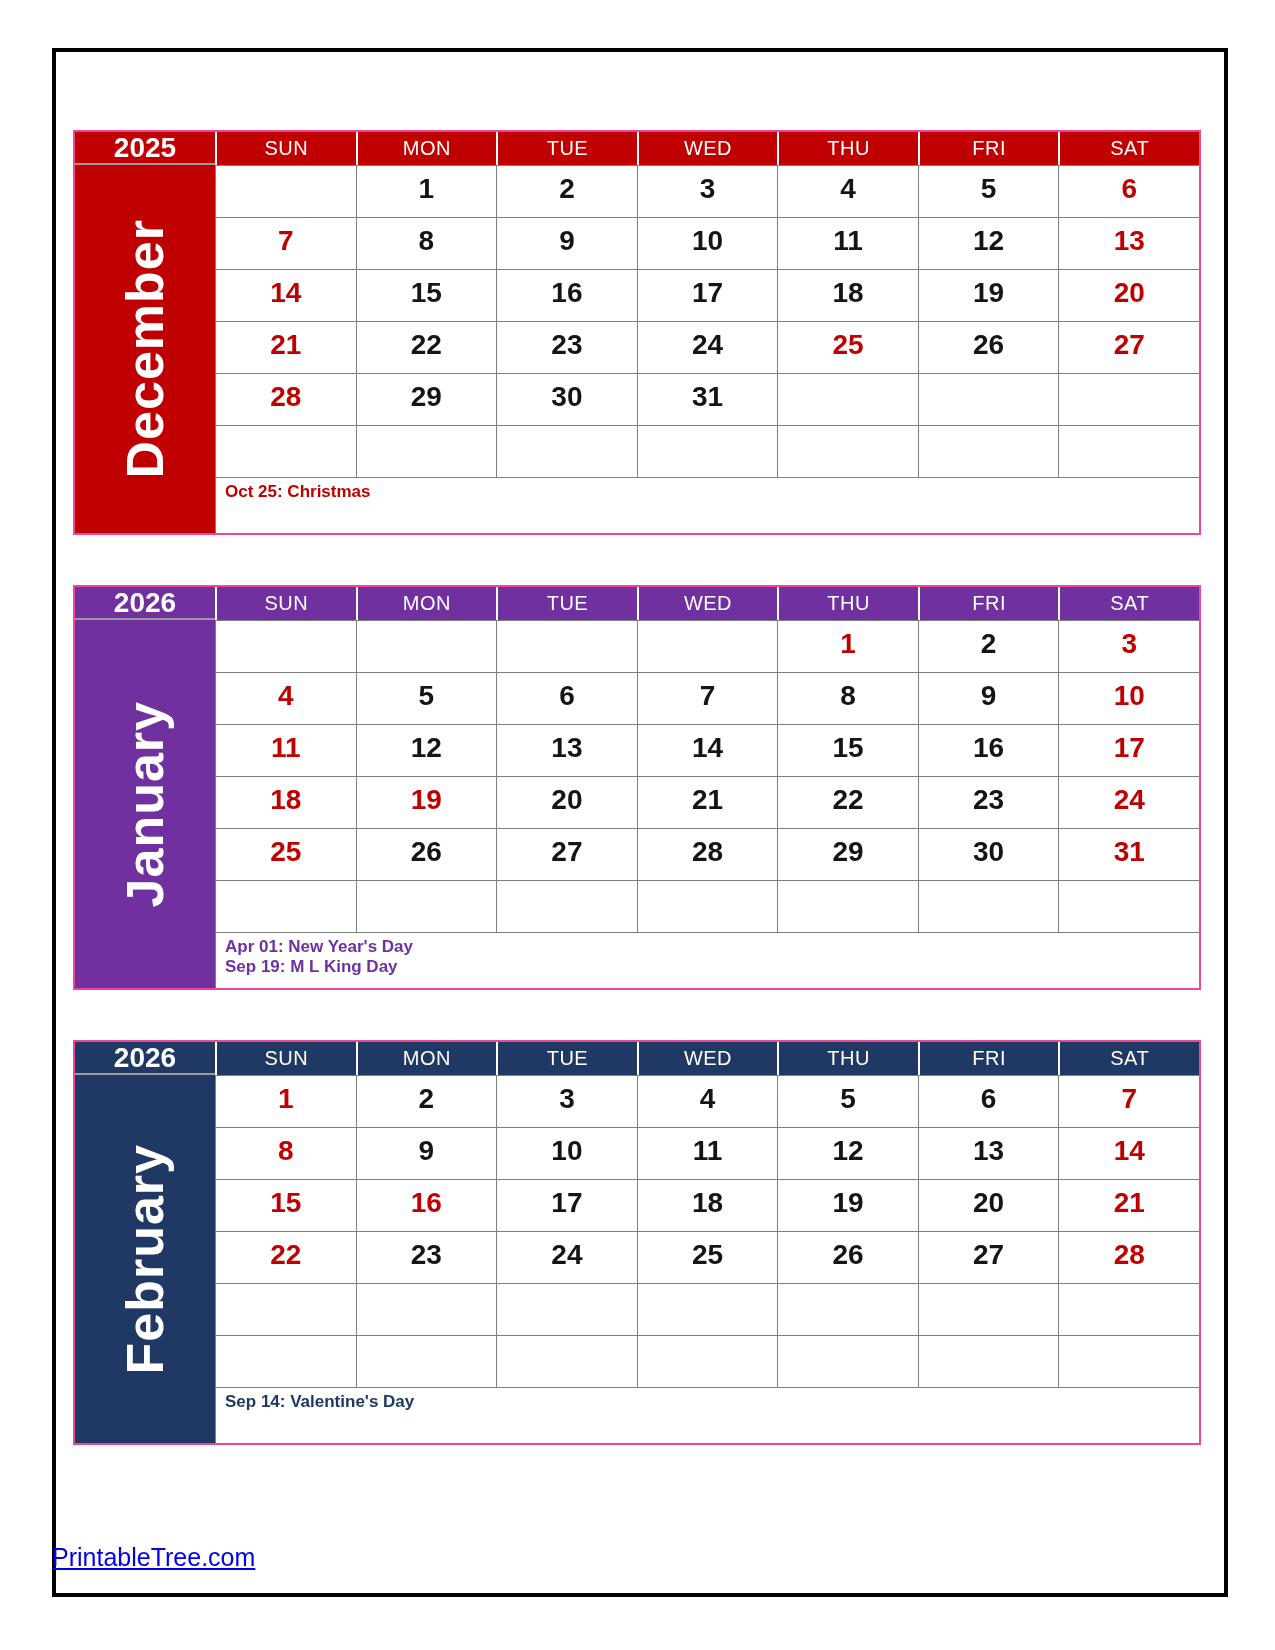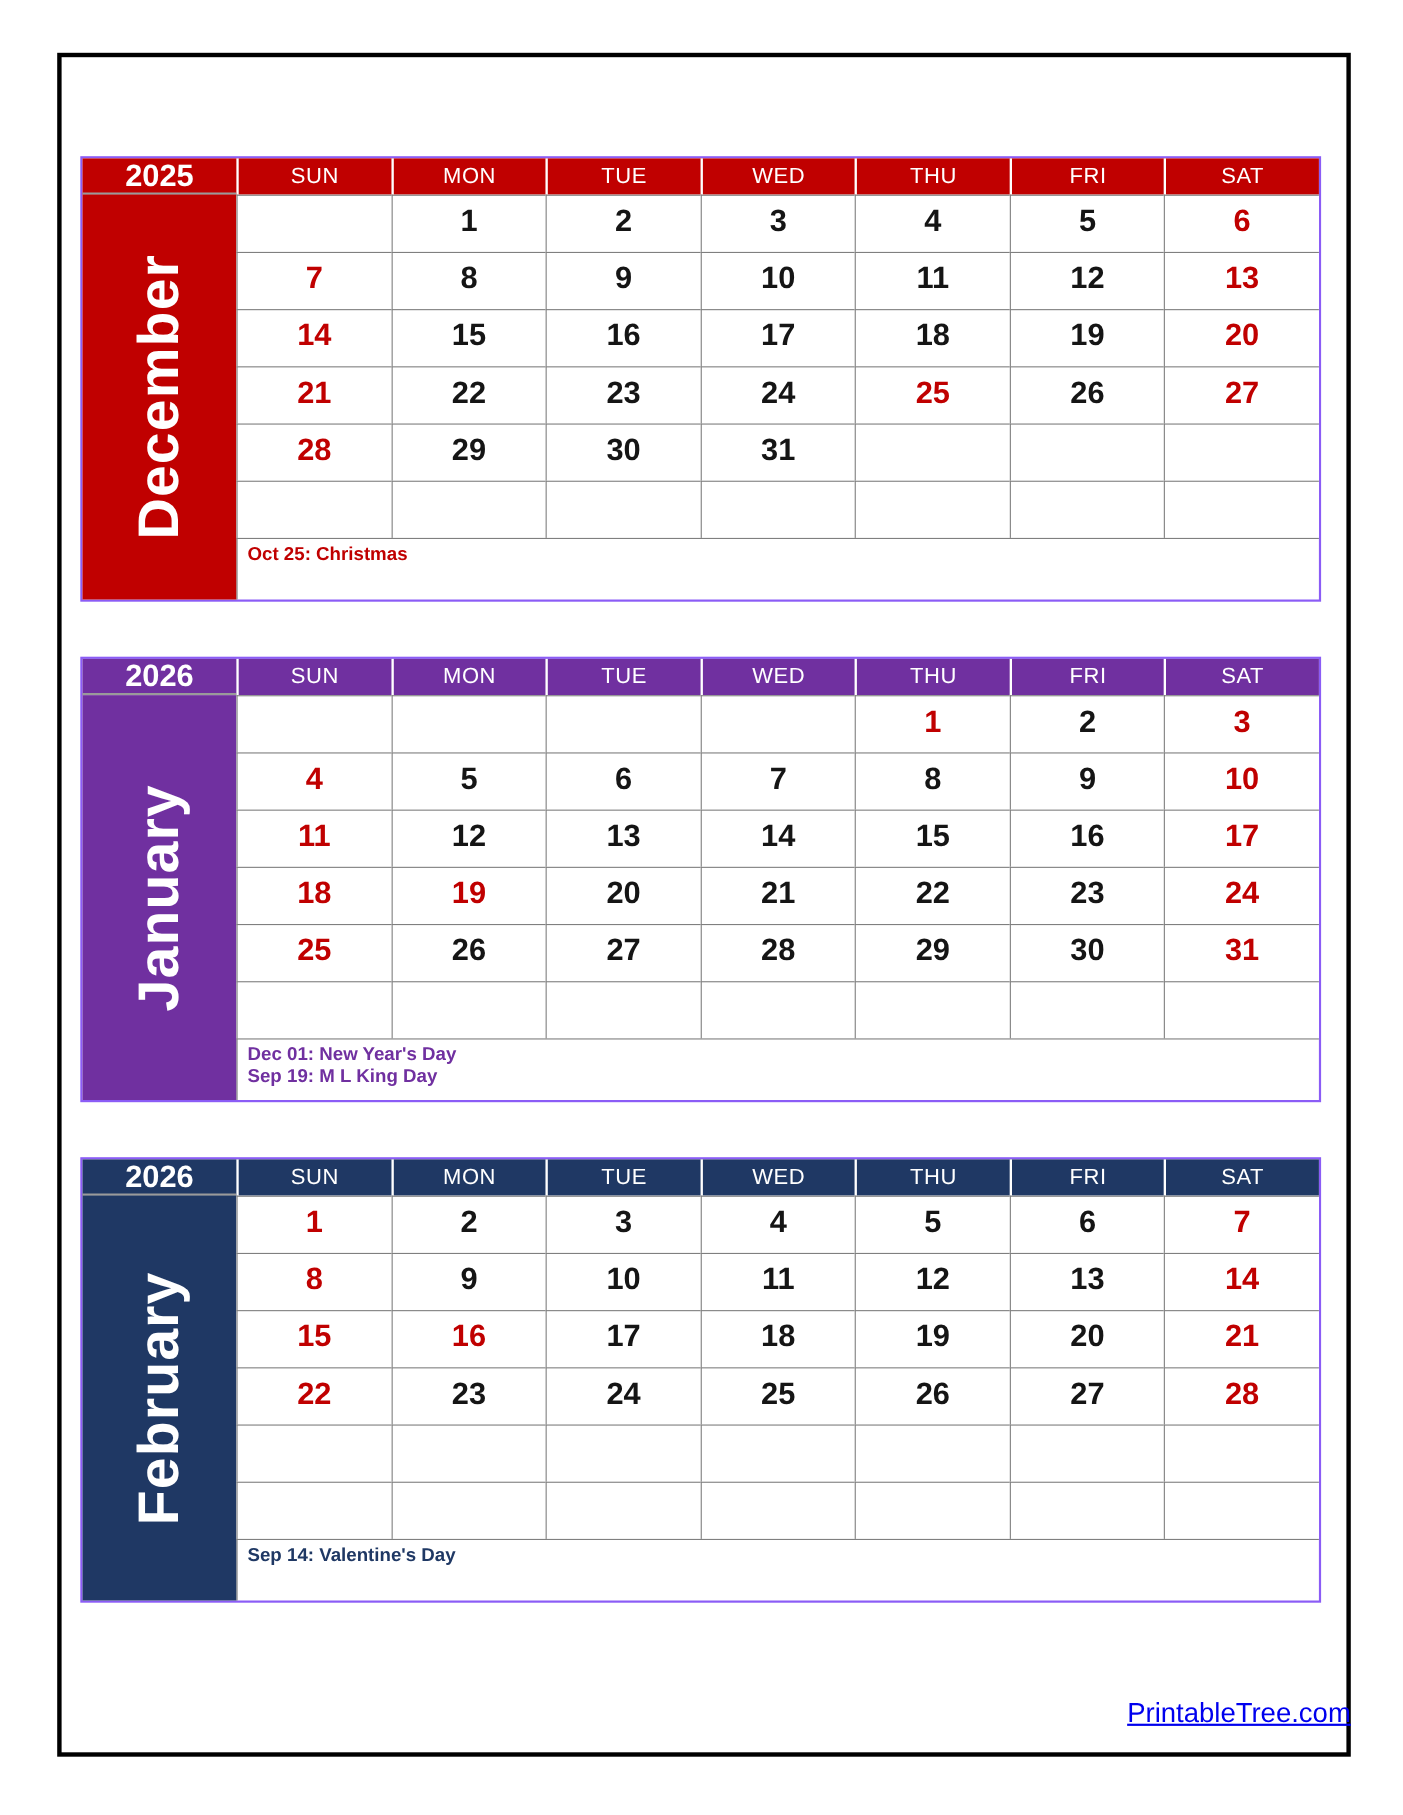--- a/index.html
+++ b/index.html
@@ -17,24 +17,23 @@
     border:4px solid #000000;
     box-sizing:border-box;
   }
   .month-block {
     position:absolute;
     left:73px;
     width:1124px;
     display:grid;
     grid-template-columns:140px repeat(7, 1fr);
     grid-template-rows:33px repeat(6, 52px) 56px;
-    border:2px solid #8b5cf6;
+    border:2px solid #ec4899;
     box-sizing:content-box;
     background:#ffffff;
-    margin-top:12px;
   }
   .year-cell {
     grid-column:1; grid-row:1;
     background:var(--accent);
     color:#ffffff;
     font-weight:bold;
     font-size:28px;
     display:flex; align-items:center; justify-content:center;
     border-bottom:2px solid #9a9a9a;
     box-sizing:border-box;
@@ -89,21 +88,21 @@
   .holiday-line {
     color:var(--accent);
     font-weight:bold;
     font-size:17px;
     line-height:20px;
   }
   .footer {
     position:absolute;
     left:52px; width:1176px;
     top:1543px;
-    text-align:right;
+    text-align:left;
   }
   .footer a {
     color:#0000EE;
     font-size:25px;
     text-decoration:underline;
     font-family:"Liberation Sans", sans-serif;
   }
 </style>
 </head>
 <body>
@@ -341,21 +340,21 @@
           <span class="date-num red">31</span>
         </div>
         <div class="date-cell"></div>
         <div class="date-cell"></div>
         <div class="date-cell"></div>
         <div class="date-cell"></div>
         <div class="date-cell"></div>
         <div class="date-cell"></div>
         <div class="date-cell"></div>
         <div class="notes-area">
-          <div class="holiday-line">Dec 01: New Year's Day</div>
+          <div class="holiday-line">Apr 01: New Year's Day</div>
           <div class="holiday-line">Sep 19: M L King Day</div>
         </div>
       </div>
       <div class="month-block" style="--accent: #1F3864; top: 1040px;">
         <div class="year-cell">2026</div>
         <div class="day-header">SUN</div>
         <div class="day-header">MON</div>
         <div class="day-header">TUE</div>
         <div class="day-header">WED</div>
         <div class="day-header">THU</div>

